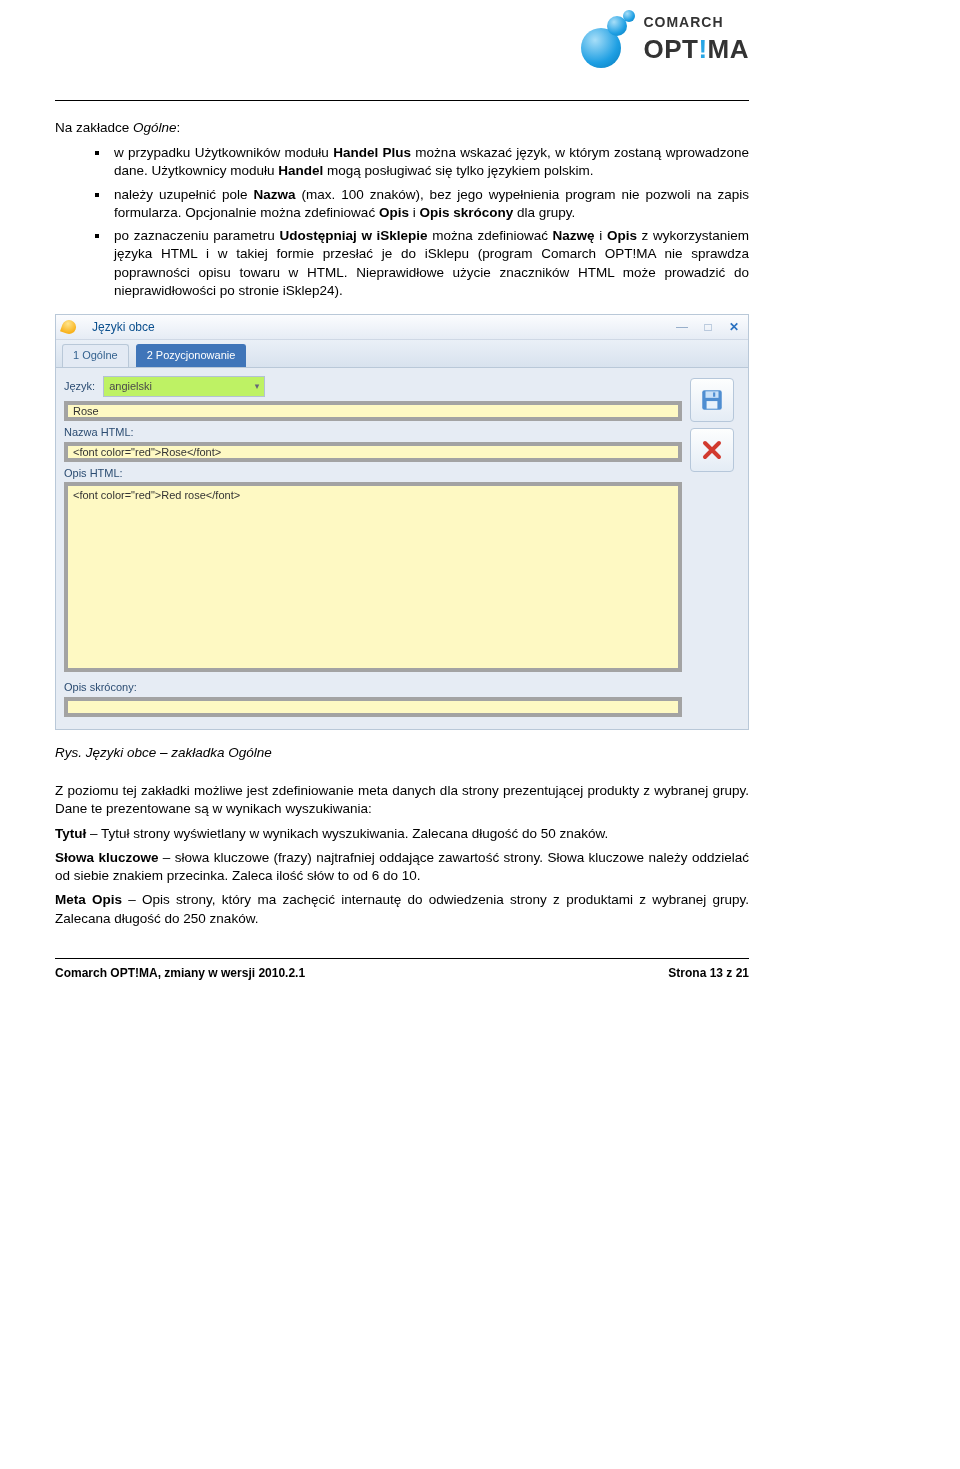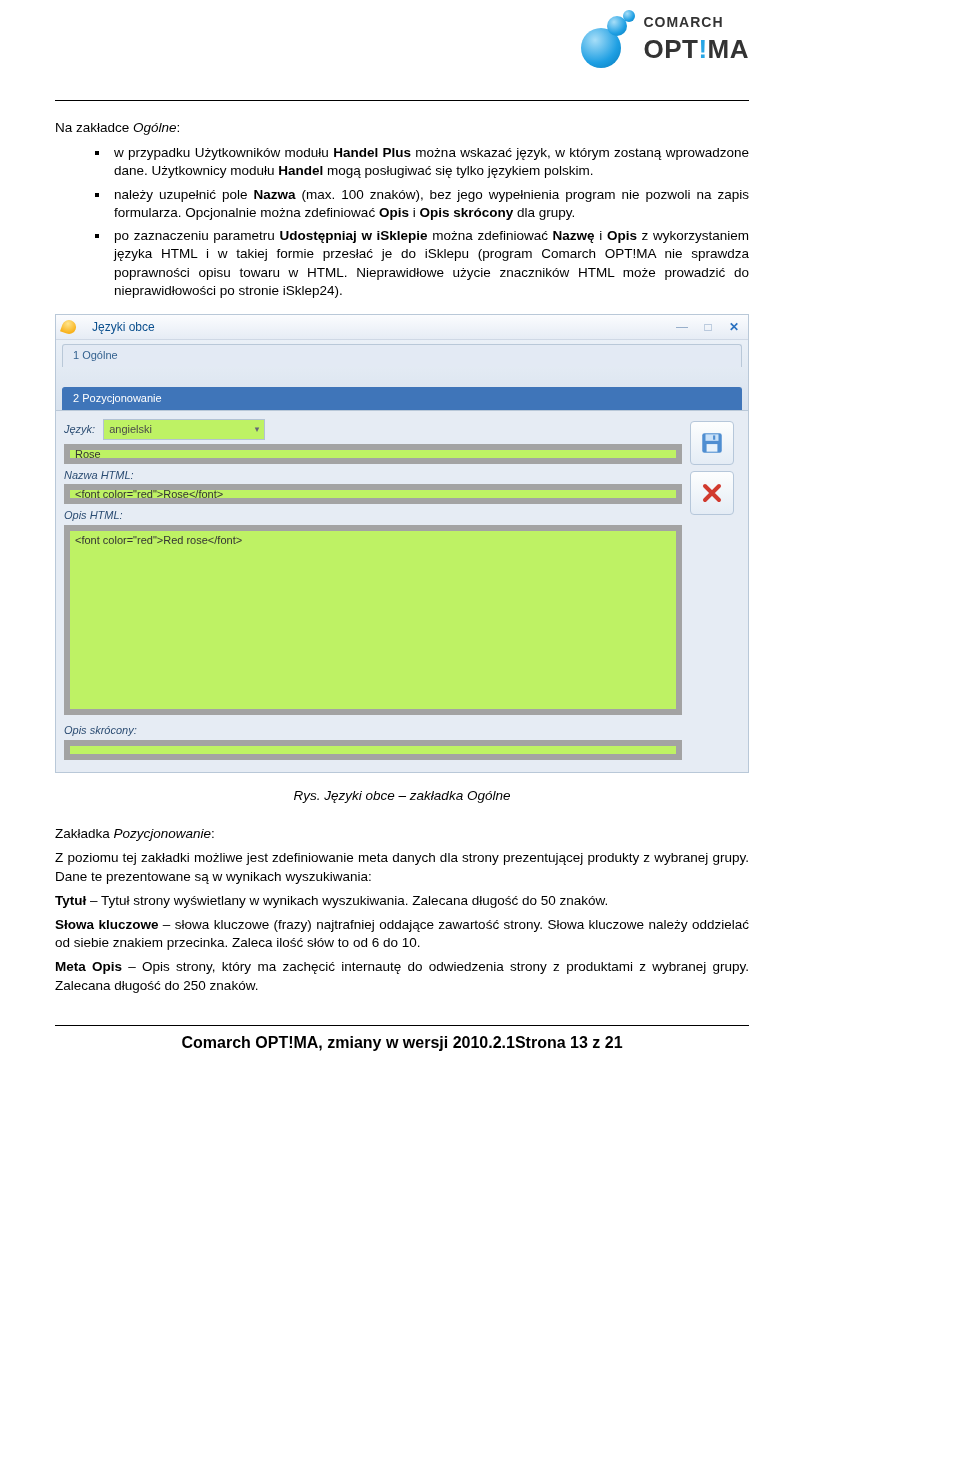--- a/index.html
+++ b/index.html
@@ -73,23 +73,22 @@
   .titlebar-left { display: flex; align-items: center; gap: 16px; }
   .titlebar-title { font-size: 12px; }
   .wicon { width: 14px; height: 14px; background: radial-gradient(circle at 35% 30%, #ffe58c, #f8b21c 70%); border-radius: 50% 50% 50% 0; transform: rotate(20deg); }
   .titlebar-right { display: flex; gap: 10px; color: #8ca6c5; font-size: 12px; }
   .win-btn { width: 16px; height: 14px; display: inline-flex; align-items: center; justify-content: center; cursor: default; }
 
   .tabbar {
     background: linear-gradient(#eaf0f7, #d8e2ee);
     padding: 4px 6px 0 6px;
     display: flex;
-    gap: 20px;
+    gap: 7px;
     border-bottom: 1px solid #b9c8d8;
-    flex-direction: column;
   }
   .tab {
     padding: 3px 10px 4px 10px;
     border: 1px solid #b9c8d8;
     border-bottom: none;
     border-radius: 3px 3px 0 0;
     background: #f0f4fa;
     color: #34628f;
     font-size: 11px;
   }
@@ -112,26 +111,26 @@
   .form-main { flex: 1; }
   .form-side { width: 50px; display: flex; flex-direction: column; gap: 6px; padding-top: 4px; }
 
   .side-btn {
     width: 42px; height: 42px; border: 1px solid #b6c7da; border-radius: 4px;
     background: linear-gradient(#fdfefe, #e4ecf5);
     display: flex; align-items: center; justify-content: center;
   }
 
   .row { margin: 2px 0 4px 0; }
-  .lbl { color: #2b4c72; font-size: 11px; margin-bottom: 2px; display: block; font-style: italic; }
+  .lbl { color: #2b4c72; font-size: 11px; margin-bottom: 2px; display: block; }
   .inline-row { display: flex; align-items: center; gap: 8px; }
   .field {
     width: 100%;
-    border: 6px solid #a3a3a3;
-    background: #bef264;
+    border: 4px solid #a3a3a3;
+    background: #fef9c3;
     font-size: 11px;
     padding: 3px 5px;
     box-sizing: border-box;
     color: #333;
     font-family: Tahoma, Arial, sans-serif;
   }
   .select {
     width: 150px;
     border: 1px solid #b3c2d3;
     background: #bef264;
@@ -141,31 +140,31 @@
     justify-content: space-between;
     align-items: center;
   }
   .select .caret { font-size: 9px; color: #667; }
   .field.small { height: 20px; }
   .field.area1 { height: 260px; resize: none; }
   .field.area2 { height: 190px; resize: none; }
   .field.area3 { height: 20px; }
 
   .caption {
-    text-align: center;
+    text-align: left;
     font-style: italic;
     margin: 14px 0 20px 0;
   }
 
   .para { margin: 6px 0; text-align: justify; }
 
   .footer-rule { border-top: 1.5px solid #000; margin-top: 30px; }
   .footer-row {
-    display: flex; justify-content: center;
-    font-size: 16px; font-weight: bold; padding: 6px 0 0 0;
+    display: flex; justify-content: space-between;
+    font-size: 12px; font-weight: bold; padding: 6px 0 0 0;
   }
 </style>
 </head>
 <body>
 
 <div class="page">
 
   <div class="header-logo">
     <div class="logo-balls">
       <div class="ball b1"></div>
@@ -260,23 +259,20 @@
           <svg width="24" height="24" viewBox="0 0 24 24">
             <path d="M5 5 L19 19 M19 5 L5 19" stroke="#d13a2e" stroke-width="4" stroke-linecap="round"></path>
           </svg>
         </div>
       </div>
     </div>
   </div>
 
   <div class="caption">Rys. Języki obce – zakładka Ogólne</div>
 
-  <p class="section-head">
-    <span>Zakładka </span><span class="em-italic">Pozycjonowanie</span><span>:</span>
-  </p>
 
   <p class="para">Z poziomu tej zakładki możliwe jest zdefiniowanie meta danych dla strony prezentującej produkty z wybranej grupy. Dane te prezentowane są w wynikach wyszukiwania:</p>
 
   <p class="para">
     <b>Tytuł</b><span> – Tytuł strony wyświetlany w wynikach wyszukiwania. Zalecana długość do 50 znaków.</span>
   </p>
   <p class="para">
     <b>Słowa kluczowe</b><span> – słowa kluczowe (frazy) najtrafniej oddające zawartość strony. Słowa kluczowe należy oddzielać od siebie znakiem przecinka. Zaleca ilość słów to od 6 do 10.</span>
   </p>
   <p class="para">

